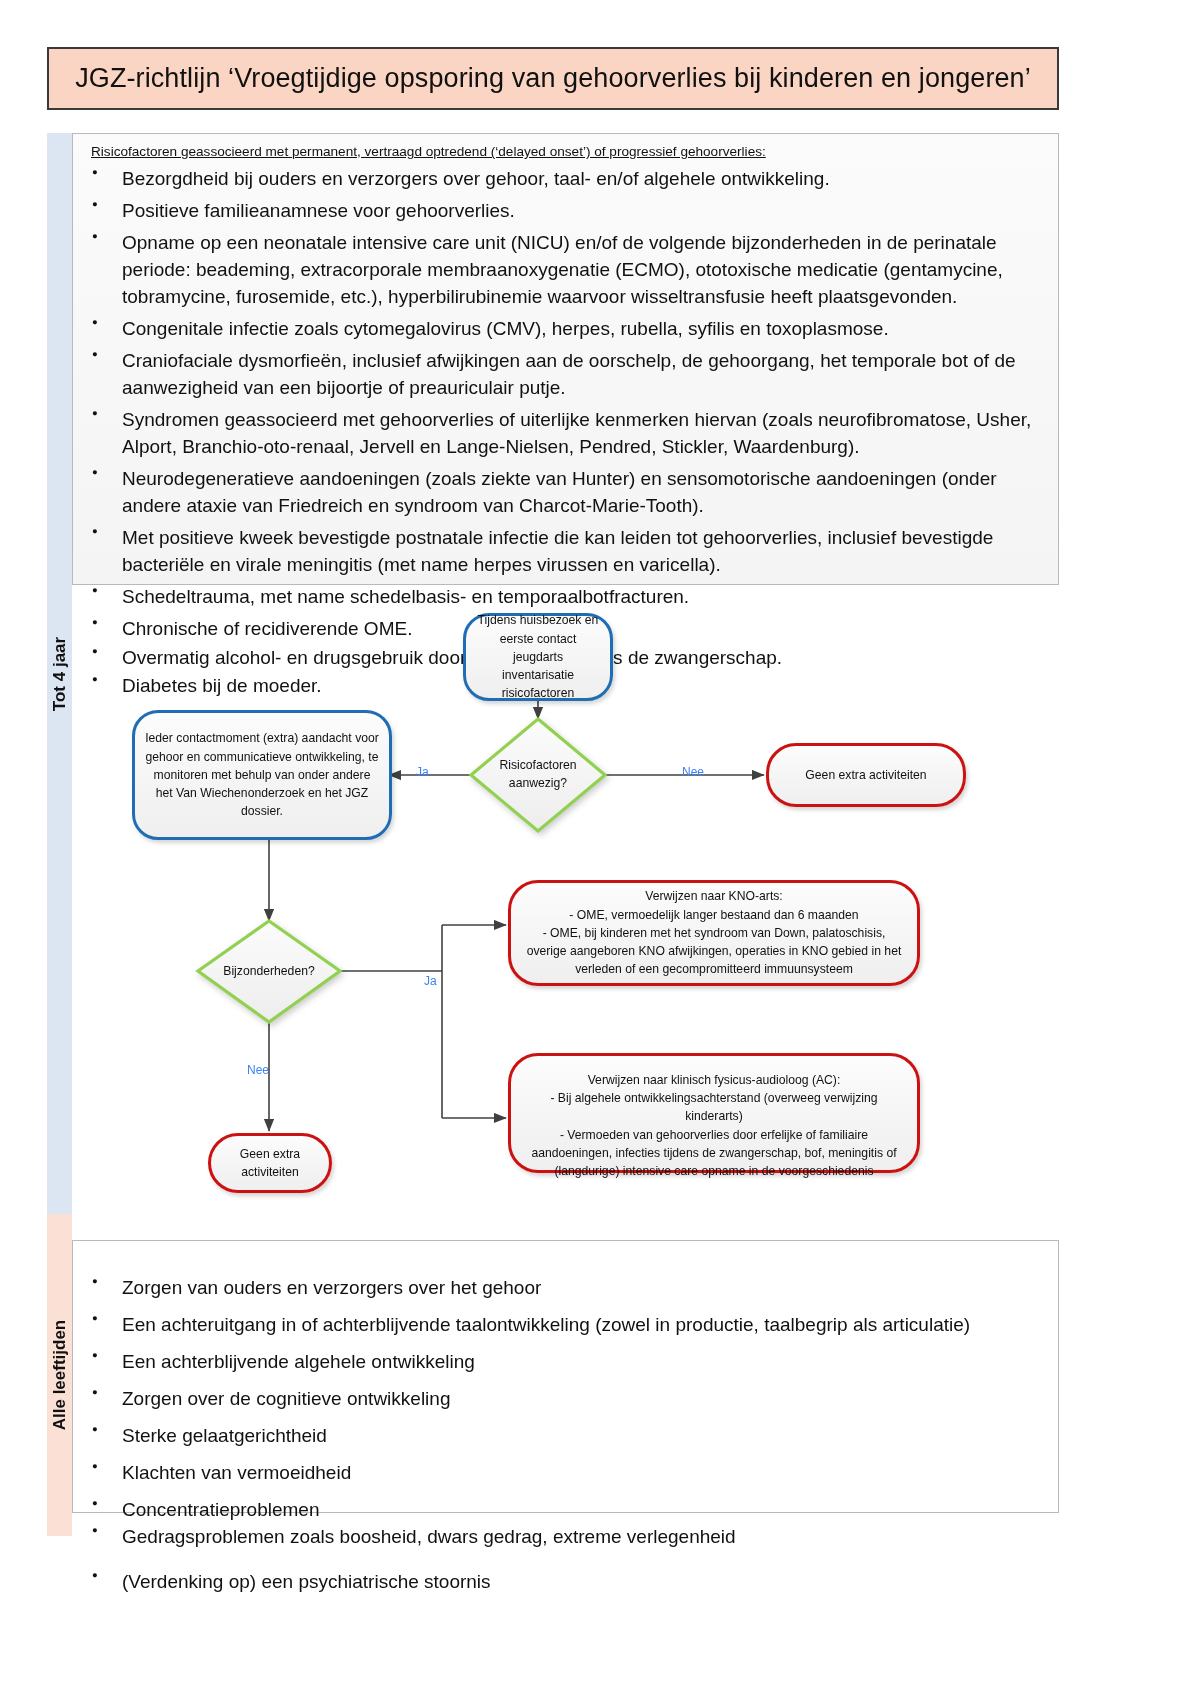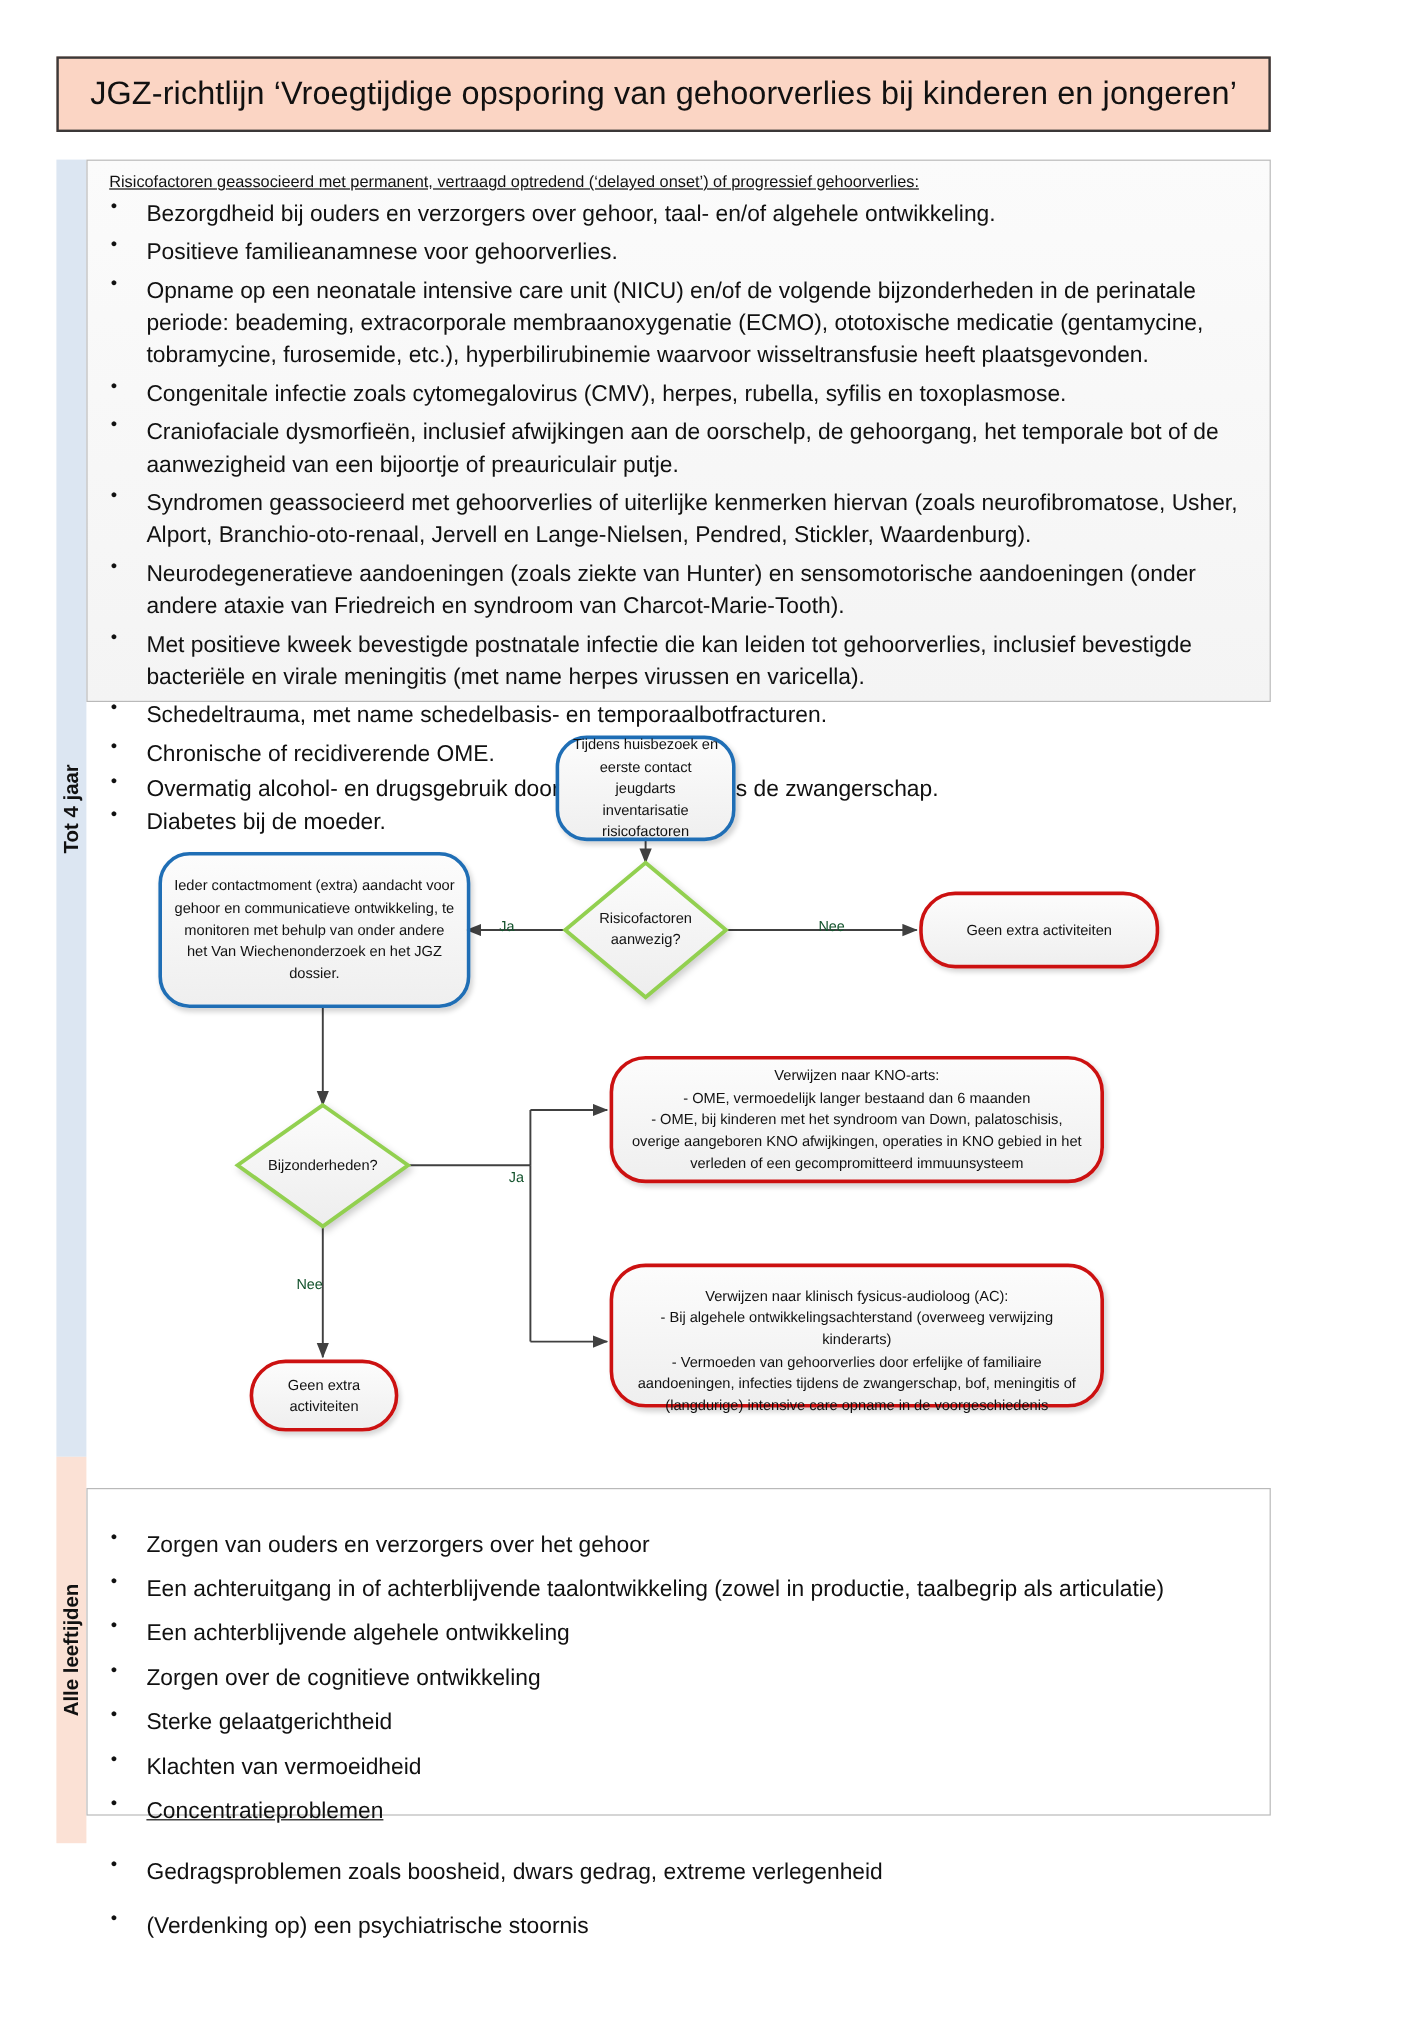--- a/index.html
+++ b/index.html
@@ -72,21 +72,21 @@
 
   
   .diamond{position:absolute;}
   .diamond .dlabel{
     position:absolute;left:0;top:0;width:100%;height:100%;
     display:flex;align-items:center;justify-content:center;text-align:center;
     font-size:12.2px;line-height:1.45;color:#111;
   }
 
   .edge-label{
-    position:absolute;font-size:12px;color:#14532d;background:transparent;
+    position:absolute;font-size:12px;color:#3b82f6;background:transparent;
     white-space:nowrap;
   }
 </style>
 </head>
 <body>
 
 <div class="page">
 
   <div class="title-banner">
     <div class="t">JGZ-richtlijn ‘Vroegtijdige opsporing van gehoorverlies bij kinderen en jongeren’</div>
@@ -199,19 +199,19 @@
   </div>
 
   <div class="panel panel-bottom">
     <ul class="bl" style="top:34px;">
       <li style="margin-bottom:10px;">Zorgen van ouders en verzorgers over het gehoor</li>
       <li style="margin-bottom:10px;">Een achteruitgang in of achterblijvende taalontwikkeling (zowel in productie, taalbegrip als articulatie)</li>
       <li style="margin-bottom:10px;">Een achterblijvende algehele ontwikkeling</li>
       <li style="margin-bottom:10px;">Zorgen over de cognitieve ontwikkeling</li>
       <li style="margin-bottom:10px;">Sterke gelaatgerichtheid</li>
       <li style="margin-bottom:10px;">Klachten van vermoeidheid</li>
-      <li style="margin-bottom:24px;text-decoration:underline;">Concentratieproblemen</li>
+      <li style="margin-bottom:0;">Concentratieproblemen</li>
       <li style="margin-bottom:10px;">Gedragsproblemen zoals boosheid, dwars gedrag, extreme verlegenheid</li>
       <li style="margin-bottom:0;margin-top:18px;">(Verdenking op) een psychiatrische stoornis</li>
     </ul>
   </div>
 
 </div>
 
 </body></html>

